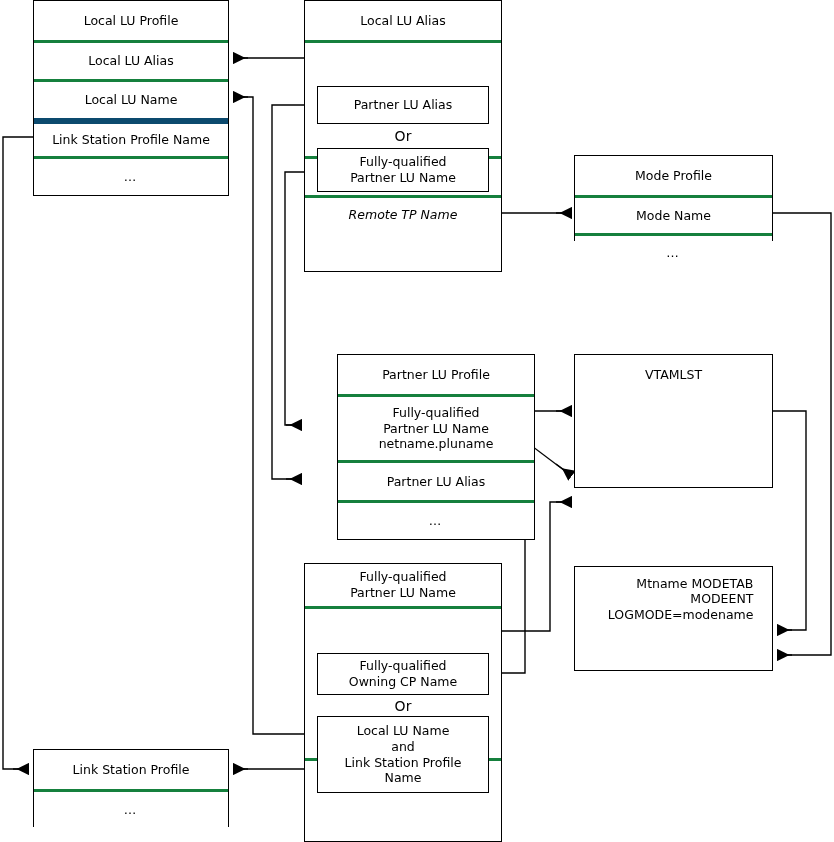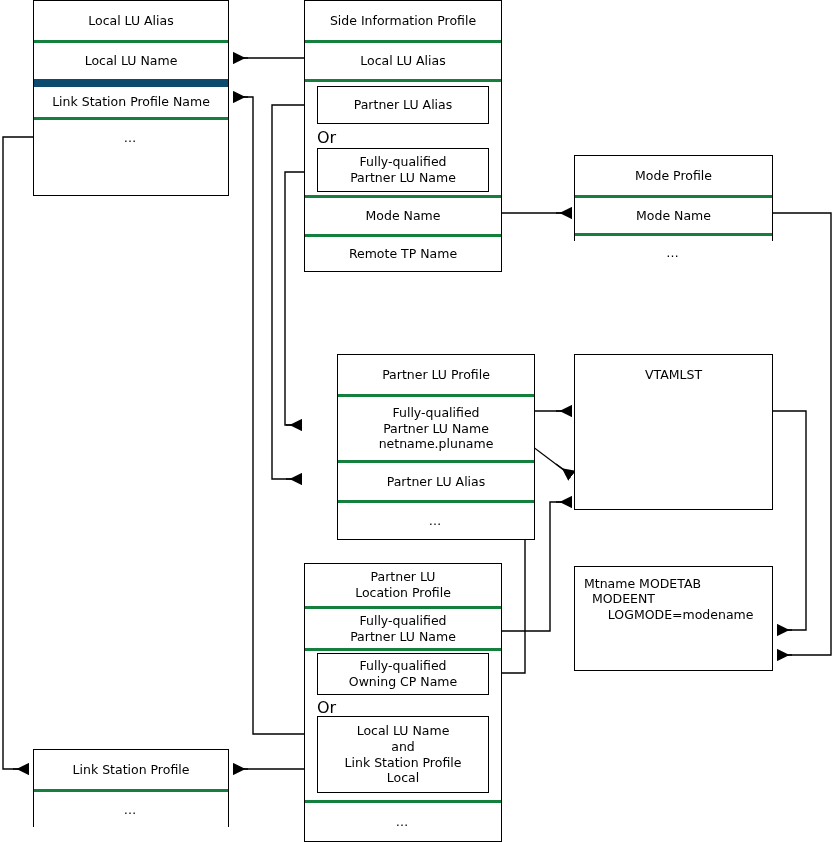--- a/index.html
+++ b/index.html
@@ -41,21 +41,21 @@
     text-align: center;
     font-size: 12.5px;
     color: #000;
     line-height: 1.25;
     background: #ffffff;
   }
   .row + .row {
     border-top: 3px solid #15803d;
   }
   .row.thick-top {
-    border-top: 8px solid #0c4a6e;
+    border-top: 6px solid #0c4a6e;
   }
   .row.left {
     justify-content: flex-start;
     text-align: left;
     padding-left: 14px;
   }
   .inner-box {
     position: absolute;
     border: 1px solid #000;
     background: #ffffff;
@@ -64,21 +64,22 @@
     align-items: center;
     justify-content: center;
     text-align: center;
     font-size: 12.5px;
     line-height: 1.25;
     color: #000;
     z-index: 3;
   }
   .or-label {
     position: absolute;
-    font-size: 16px;
+    text-align: center;
+    font-size: 14px;
     color: #000;
     z-index: 3;
   }
   .ellipsis {
     letter-spacing: 2px;
   }
   .pre {
     white-space: pre;
   }
 </style>
@@ -130,33 +131,33 @@
 
       <path d="M 773 213 L 831 213 L 831 655 L 782 655"></path>
       <path d="M 792 655 L 778 655" marker-end="url(#arrL)"></path>
 
       <path d="M 773 411 L 806 411 L 806 630 L 782 630"></path>
       <path d="M 792 630 L 778 630" marker-end="url(#arrL)"></path>
     </g>
   </svg>
 
   <div class="box" style="left:33px; top:0px; width:196px; height:196px;">
+    <div class="row" style="height:39px;">Local LU Profile</div>
     <div class="row" style="height:39px;">Local LU Alias</div>
     <div class="row" style="height:39px;">Local LU Name</div>
     <div class="row thick-top" style="height:38px;">Link Station Profile Name</div>
     <div class="row ellipsis" style="height:39px;">…</div>
   </div>
 
   <div class="box" style="left:304px; top:0px; width:198px; height:272px;">
-    <div class="row" style="height:39px;">Side Information Profile</div>
     <div class="row" style="height:39px;">Local LU Alias</div>
 
     <div class="row" style="height:116px;"></div>
     <div class="row" style="height:39px;">Mode Name</div>
-    <div class="row" style="height:37px;">Remote TP Name</div>
+    <div class="row" style="height:37px;font-style:italic;">Remote TP Name</div>
   </div>
   <div class="inner-box" style="left:317px; top:86px; width:172px; height:38px;">Partner LU Alias</div>
   <div class="or-label" style="left:317px; top:128px; width:172px;">Or</div>
   <div class="inner-box" style="left:317px; top:148px; width:172px; height:44px; flex-direction:column;">
     <span>Fully-qualified</span>
     <span>Partner LU Name</span>
   </div>
 
   <div class="box" style="left:574px; top:155px; width:199px; height:86px;">
     <div class="row" style="height:39px;">Mode Profile</div>
@@ -166,48 +167,44 @@
 
   <div class="box" style="left:304px; top:354px; width:198px; height:186px;margin-left:33px;">
     <div class="row" style="height:39px;">Partner LU Profile</div>
     <div class="row pre" style="height:66px;">Fully-qualified
 Partner LU Name
 netname.pluname</div>
     <div class="row" style="height:40px;">Partner LU Alias</div>
     <div class="row ellipsis" style="height:39px;">…</div>
   </div>
 
-  <div class="box" style="left:574px; top:354px; width:199px; height:156px;">
+  <div class="box" style="left:574px; top:354px; width:199px; height:134px;">
     <div class="row" style="height:39px;">VTAMLST</div>
   </div>
 
   <div class="box" style="left:304px; top:563px; width:198px; height:279px;">
-    <div class="row" style="height:42px; flex-direction:column;">
-      <span>Partner LU</span>
-      <span>Location Profile</span>
-    </div>
     <div class="row pre" style="height:42px;">Fully-qualified
 Partner LU Name</div>
     <div class="row" style="height:152px;"></div>
     <div class="row ellipsis" style="height:41px;">…</div>
   </div>
   <div class="inner-box" style="left:317px; top:653px; width:172px; height:42px; flex-direction:column;">
     <span>Fully-qualified</span>
     <span>Owning CP Name</span>
   </div>
   <div class="or-label" style="left:317px; top:698px; width:172px;">Or</div>
   <div class="inner-box" style="left:317px; top:716px; width:172px; height:77px; flex-direction:column;">
     <span>Local LU Name</span>
     <span>and</span>
     <span>Link Station Profile</span>
-    <span>Local</span>
+    <span>Name</span>
   </div>
 
   <div class="box" style="left:574px; top:566px; width:199px; height:105px;">
-    <div class="row left pre" style="height:64px; padding-left:9px;">Mtname MODETAB
+    <div class="row left pre" style="height:64px; padding-left:9px;text-align:right;">Mtname MODETAB
   MODEENT
       LOGMODE=modename</div>
   </div>
 
   <div class="box" style="left:33px; top:749px; width:196px; height:78px;">
     <div class="row" style="height:39px;">Link Station Profile</div>
     <div class="row ellipsis" style="height:38px;">…</div>
   </div>
 
 </div>

